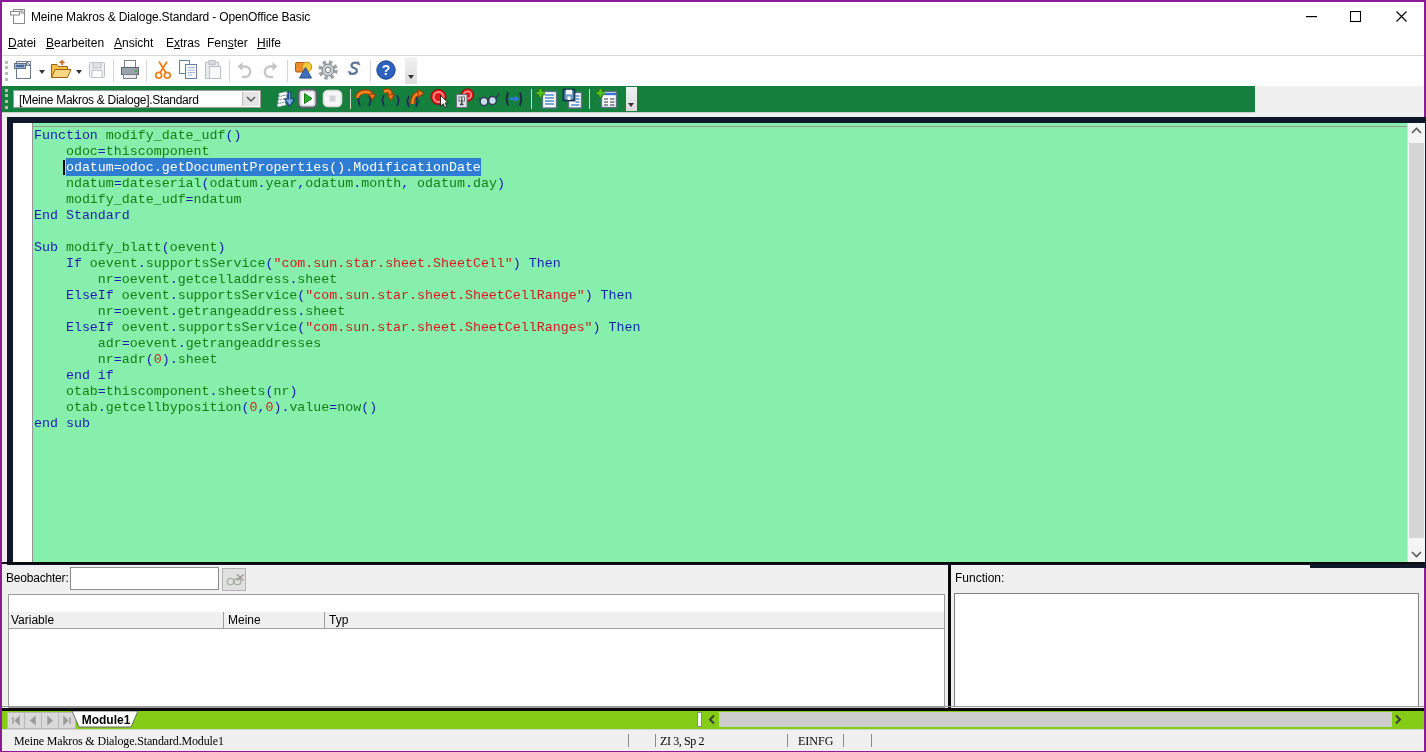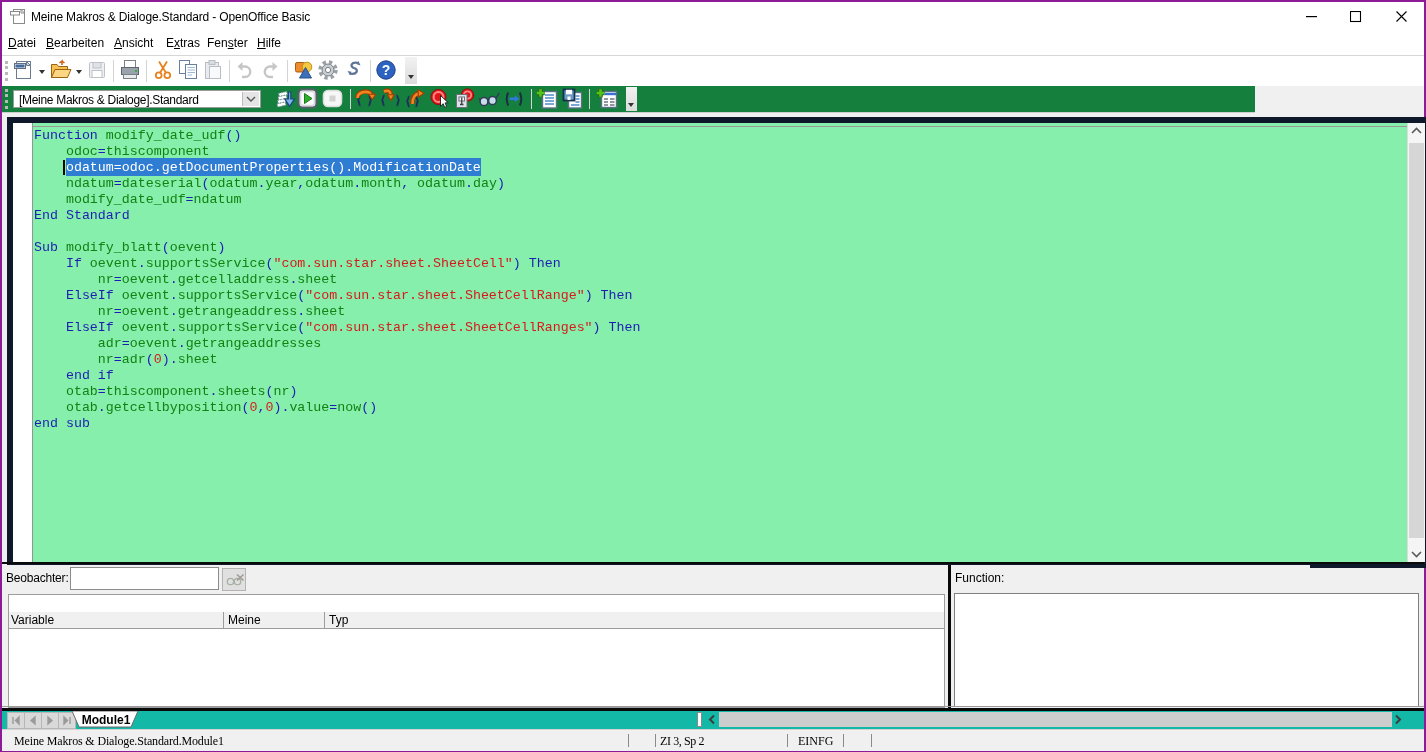--- a/index.html
+++ b/index.html
@@ -29,21 +29,21 @@
   .label12{position:absolute;font-size:12px;color:#000;white-space:nowrap;}
   .winput{position:absolute;left:68px;top:2px;width:147px;height:21px;background:#fff;border:1px solid #8c8c8c;}
   .wbtn{position:absolute;left:220px;top:3px;width:22px;height:21px;background:#e0e0e0;border:1px solid #b3b3b3;}
   .wtable{position:absolute;left:6px;top:29px;width:935px;height:112px;border:1px solid #9c9c9c;background:#fff;}
   .wthead{position:absolute;left:0;top:0;width:100%;height:16px;background:#f0f0f0;border-bottom:1px solid #9c9c9c;margin-top:17px;}
   .wthead span{position:absolute;top:1px;font-size:12px;color:#000;}
   .coldiv{position:absolute;top:0;width:1px;height:16px;background:#9c9c9c;}
   .calllist{position:absolute;left:952px;top:28px;width:463px;height:112px;background:#fff;border:1px solid #808080;}
   .panline1{position:absolute;left:0;top:704px;width:1422px;height:1px;background:#9a9a9a;}
   .panline2{position:absolute;left:0;top:706px;width:1422px;height:3px;background:#0a0a0a;}
-  .tabrow{position:absolute;left:0;top:709px;width:1422px;height:18px;background:#14b8a6;}
+  .tabrow{position:absolute;left:0;top:709px;width:1422px;height:18px;background:#84cc16;}
   .navbtn{position:absolute;top:1px;width:16px;height:15px;background:#d9d9d9;border:1px solid #b7b7b7;}
   .statusbar{position:absolute;left:0;top:727px;width:1422px;height:21px;background:#f0f0f0;border-top:1px solid #d4d4d4;}
   .statusbar span{position:absolute;top:4px;font-size:12px;color:#000;white-space:nowrap;font-family:Liberation Serif, serif;}
   .ssep{position:absolute;top:4px;width:1px;height:13px;background:#8a8a8a;}
   .hscroll-thumb{position:absolute;left:717px;top:1px;width:673px;height:15px;background:#cdcdcd;}
 </style>
 </head>
 <body>
 <div id="win">
 

